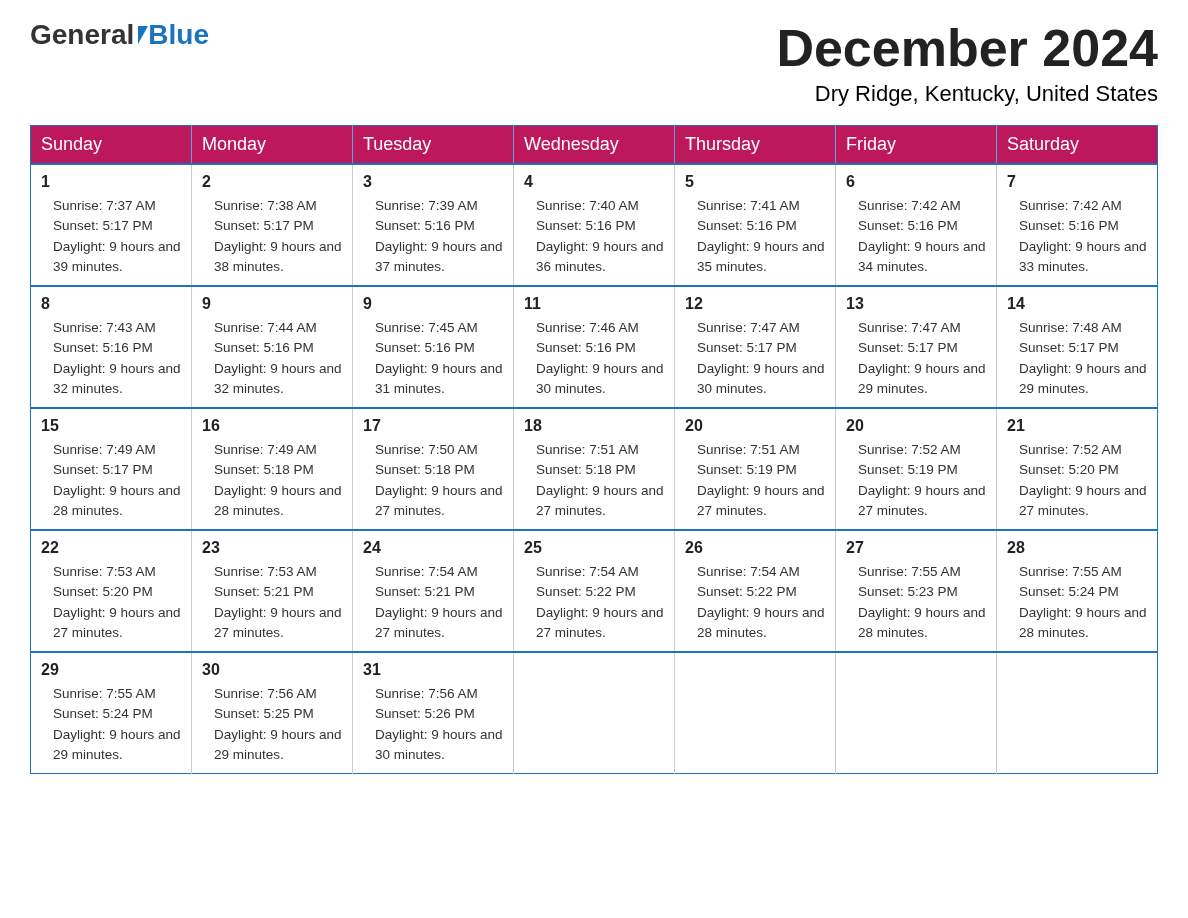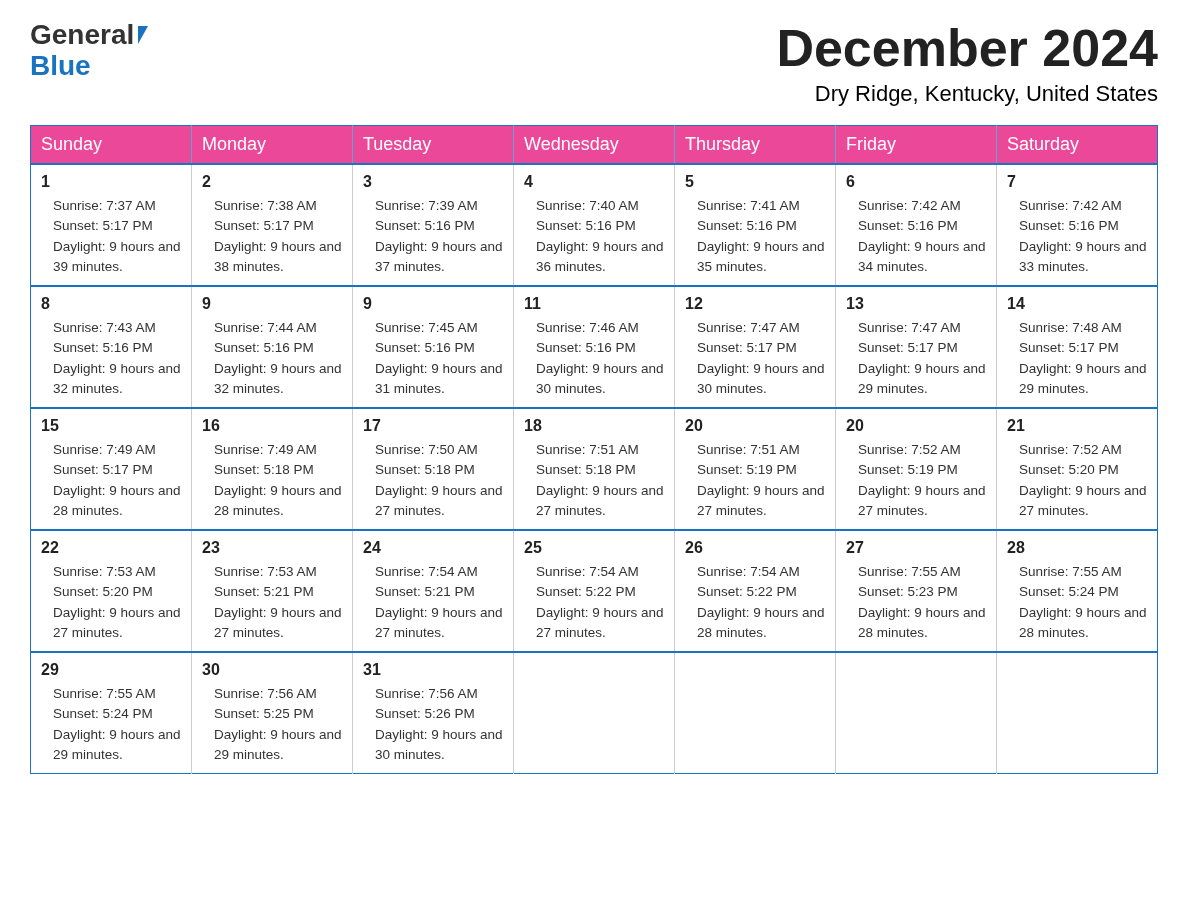--- a/index.html
+++ b/index.html
@@ -11,21 +11,21 @@
       padding: 20px 30px;
     }
     .header {
       display: flex;
       justify-content: space-between;
       align-items: flex-start;
       margin-bottom: 18px;
     }
     .logo {
       display: flex;
-      flex-direction: column;
+      flex-direction: row;
       align-items: flex-start;
     }
     .logo-general {
       font-size: 28px;
       font-weight: bold;
       color: #333;
       line-height: 1.1;
     }
     .logo-blue {
       font-size: 28px;
@@ -60,21 +60,21 @@
       font-size: 22px;
       color: #000000;
       margin-top: 4px;
     }
     .calendar-table {
       width: 100%;
       border-collapse: collapse;
       border: 1.5px solid #1a73c1;
     }
     .calendar-table th {
-      background-color: #ec4899;
+      background-color: #be185d;
       color: #fff;
       font-size: 18px;
       font-weight: normal;
       padding: 8px 10px;
       text-align: left;
       border-right: 1px solid #5ba3d9;
     }
     .calendar-table th:last-child {
       border-right: none;
     }

